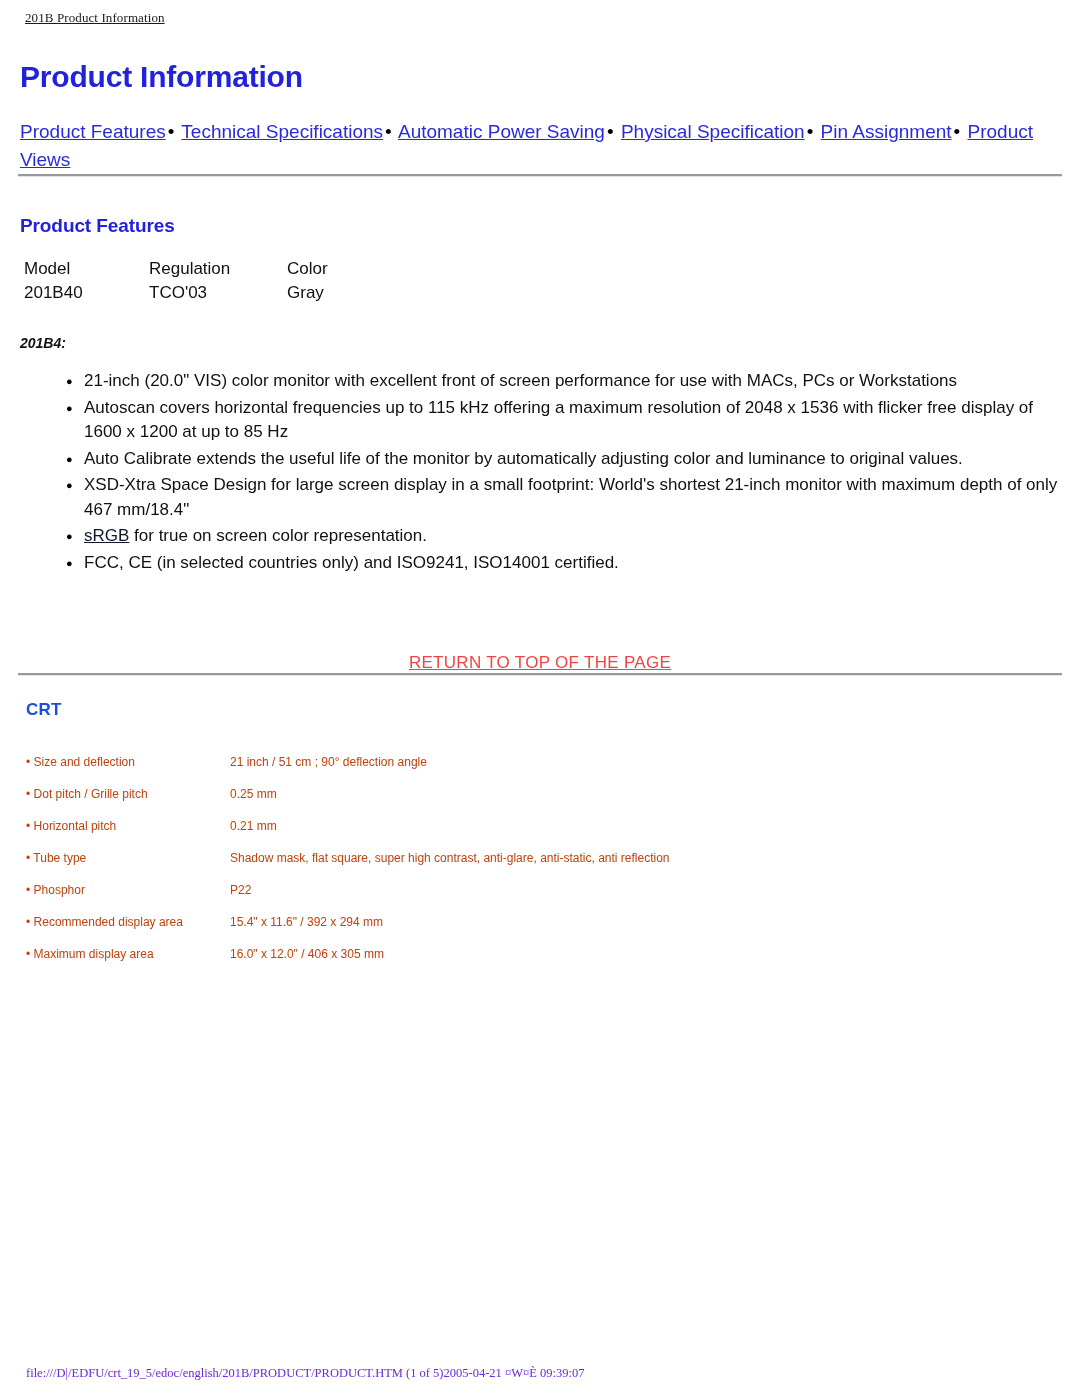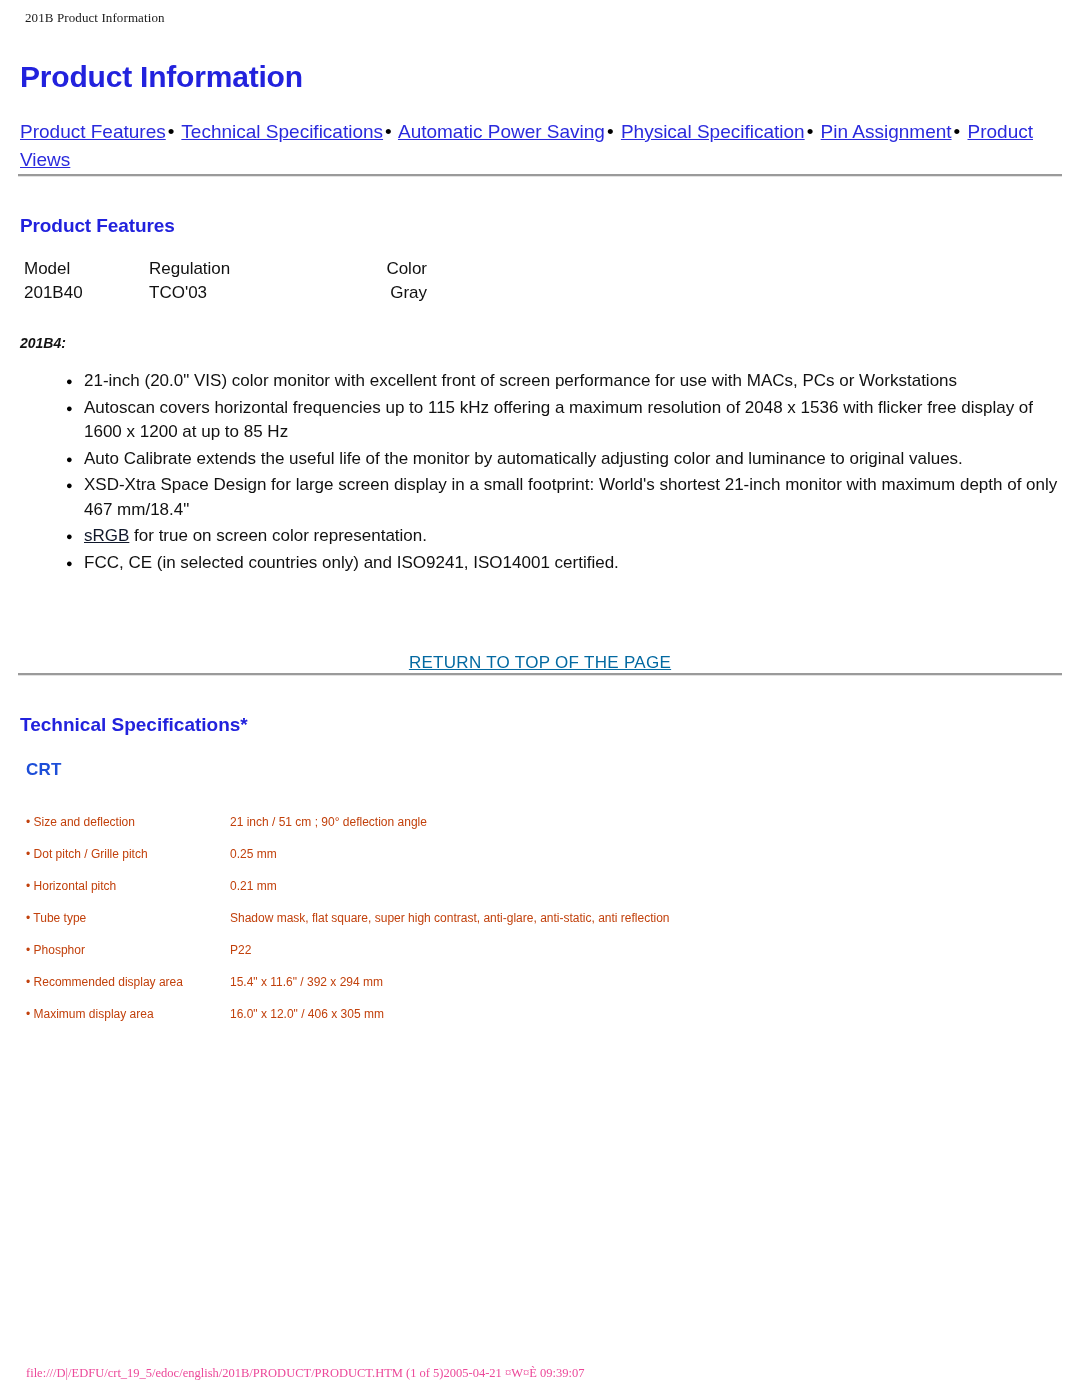--- a/index.html
+++ b/index.html
@@ -19,20 +19,21 @@
 
   
   .page-header {
     position: absolute;
     top: 10px;
     left: 25px;
     font-family: "Liberation Serif", serif;
     font-size: 13px;
     color: #1a1a1a;
     letter-spacing: 0.1px;
+    text-decoration: underline;
   }
 
   
   .content {
     position: absolute;
     top: 60px;
     left: 18px;
     width: 1044px;
   }
 
@@ -86,21 +87,21 @@
     margin-top: 20px;
   }
   table.features td {
     font-size: 17px;
     color: #111;
     padding: 2px 0;
     vertical-align: top;
   }
   table.features td.c0 { width: 125px; }
   table.features td.c1 { width: 138px; }
-  table.features td.c2 { width: 140px; text-align: right; }
+  table.features td.c2 { width: 140px; }
 
   .model-label {
     font-size: 14px;
     font-weight: bold;
     font-style: italic;
     color: #111;
     margin: 30px 0 0 2px;
   }
 
   
@@ -133,21 +134,21 @@
   }
 
   
   .return-top-wrap {
     text-align: center;
     margin-top: 78px;
   }
   .return-top {
     font-size: 17px;
     letter-spacing: 0.3px;
-    color: #0369a1;
+    color: #ef4444;
   }
 
   .rule-2 { margin-top: 48px; }
 
   h2.tech-title {
     font-size: 19px;
     font-weight: bold;
     color: #2222dd;
     margin: 38px 0 0 2px;
   }
@@ -182,21 +183,21 @@
     width: 833px;
   }
 
   
   .page-footer {
     position: absolute;
     left: 26px;
     top: 1366px;
     font-family: "Liberation Serif", serif;
     font-size: 12.5px;
-    color: #ec4899;
+    color: #6d28d9;
     white-space: nowrap;
   }
 </style>
 </head>
 <body>
 
 <div class="page-header">201B Product Information</div>
 
 <div class="content">
 
@@ -240,21 +241,20 @@
     <li><a href="#">sRGB</a><span> for true on screen color representation.</span></li>
     <li><span>FCC, CE  (in selected countries only) and ISO9241, ISO14001 certified.</span></li>
   </ul>
 
   <div class="return-top-wrap">
     <a href="#" class="return-top">RETURN TO TOP OF THE PAGE</a>
   </div>
 
   <hr class="rule rule-2">
 
-  <h2 class="tech-title">Technical Specifications*</h2>
 
   <h3 class="group-title">CRT</h3>
 
   <table class="specs">
     <tbody>
       <tr>
         <td class="spec-key">• Size and deflection</td>
         <td class="spec-val">21 inch / 51 cm ;    90° deflection angle</td>
       </tr>
       <tr>

